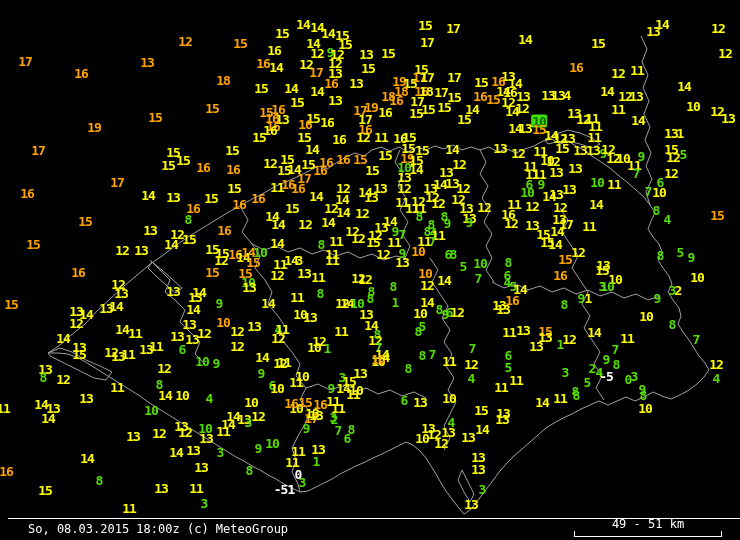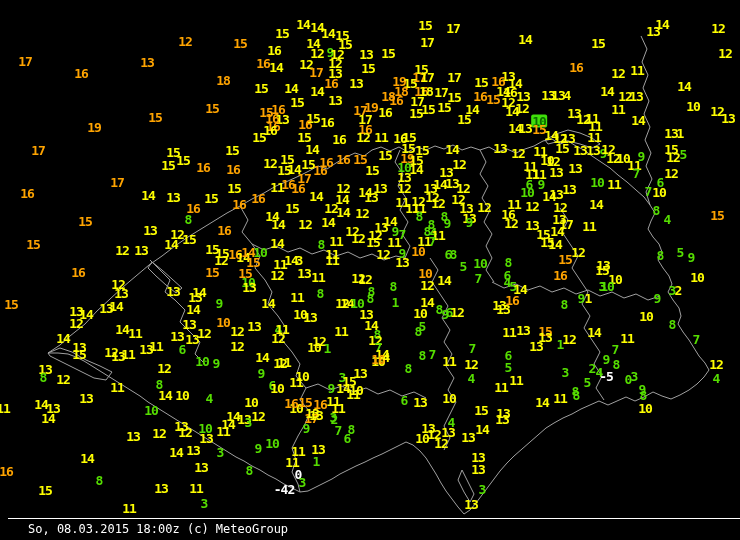--- a/index.html
+++ b/index.html
@@ -565,21 +565,21 @@
         <span class="st" style="left: 351px; top: 429px; color: rgb(85, 221, 0);">8</span>
         <span class="st" style="left: 347px; top: 438px; color: rgb(85, 221, 0);">6</span>
         <span class="st" style="left: 258px; top: 448px; color: rgb(85, 221, 0);">9</span>
         <span class="st" style="left: 272px; top: 443px; color: rgb(85, 221, 0);">10</span>
         <span class="st" style="left: 298px; top: 451px; color: rgb(255, 255, 0);">11</span>
         <span class="st" style="left: 318px; top: 449px; color: rgb(255, 255, 0);">13</span>
         <span class="st" style="left: 292px; top: 462px; color: rgb(255, 255, 0);">11</span>
         <span class="st" style="left: 316px; top: 461px; color: rgb(85, 221, 0);">1</span>
         <span class="st" style="left: 298px; top: 474px; color: rgb(255, 255, 255);">0</span>
         <span class="st" style="left: 302px; top: 482px; color: rgb(85, 221, 0);">3</span>
-        <span class="st" style="left: 284px; top: 489px; color: rgb(255, 255, 255);">-42</span>
+        <span class="st" style="left: 284px; top: 489px; color: rgb(255, 255, 255);">-51</span>
         <span class="st" style="left: 249px; top: 470px; color: rgb(85, 221, 0);">8</span>
         <span class="st" style="left: 404px; top: 400px; color: rgb(85, 221, 0);">6</span>
         <span class="st" style="left: 420px; top: 402px; color: rgb(255, 255, 0);">13</span>
         <span class="st" style="left: 449px; top: 398px; color: rgb(255, 255, 0);">10</span>
         <span class="st" style="left: 428px; top: 428px; color: rgb(255, 255, 0);">13</span>
         <span class="st" style="left: 422px; top: 438px; color: rgb(255, 255, 0);">10</span>
         <span class="st" style="left: 434px; top: 434px; color: rgb(255, 255, 0);">12</span>
         <span class="st" style="left: 448px; top: 432px; color: rgb(255, 255, 0);">13</span>
         <span class="st" style="left: 451px; top: 422px; color: rgb(85, 221, 0);">4</span>
         <span class="st" style="left: 441px; top: 443px; color: rgb(255, 255, 0);">12</span>
@@ -597,15 +597,19 @@
         <span class="st" style="left: 542px; top: 402px; color: rgb(255, 255, 0);">14</span>
         <span class="st" style="left: 560px; top: 398px; color: rgb(255, 255, 0);">11</span>
         <span class="st" style="left: 576px; top: 395px; color: rgb(85, 221, 0);">8</span>
         <span class="st" style="left: 645px; top: 408px; color: rgb(255, 255, 0);">10</span>
         <span class="st" style="left: 643px; top: 395px; color: rgb(85, 221, 0);">8</span>
       </div>
   </div>
 
   <div class="statusbar">
     <span>So, 08.03.2015 18:00z (c) MeteoGroup</span>
+    <div class="scale">
+      <div class="label">49 - 51 km</div>
+      <div class="bracket"></div>
+    </div>
   </div>
 
 </div>
 
 </body></html>

